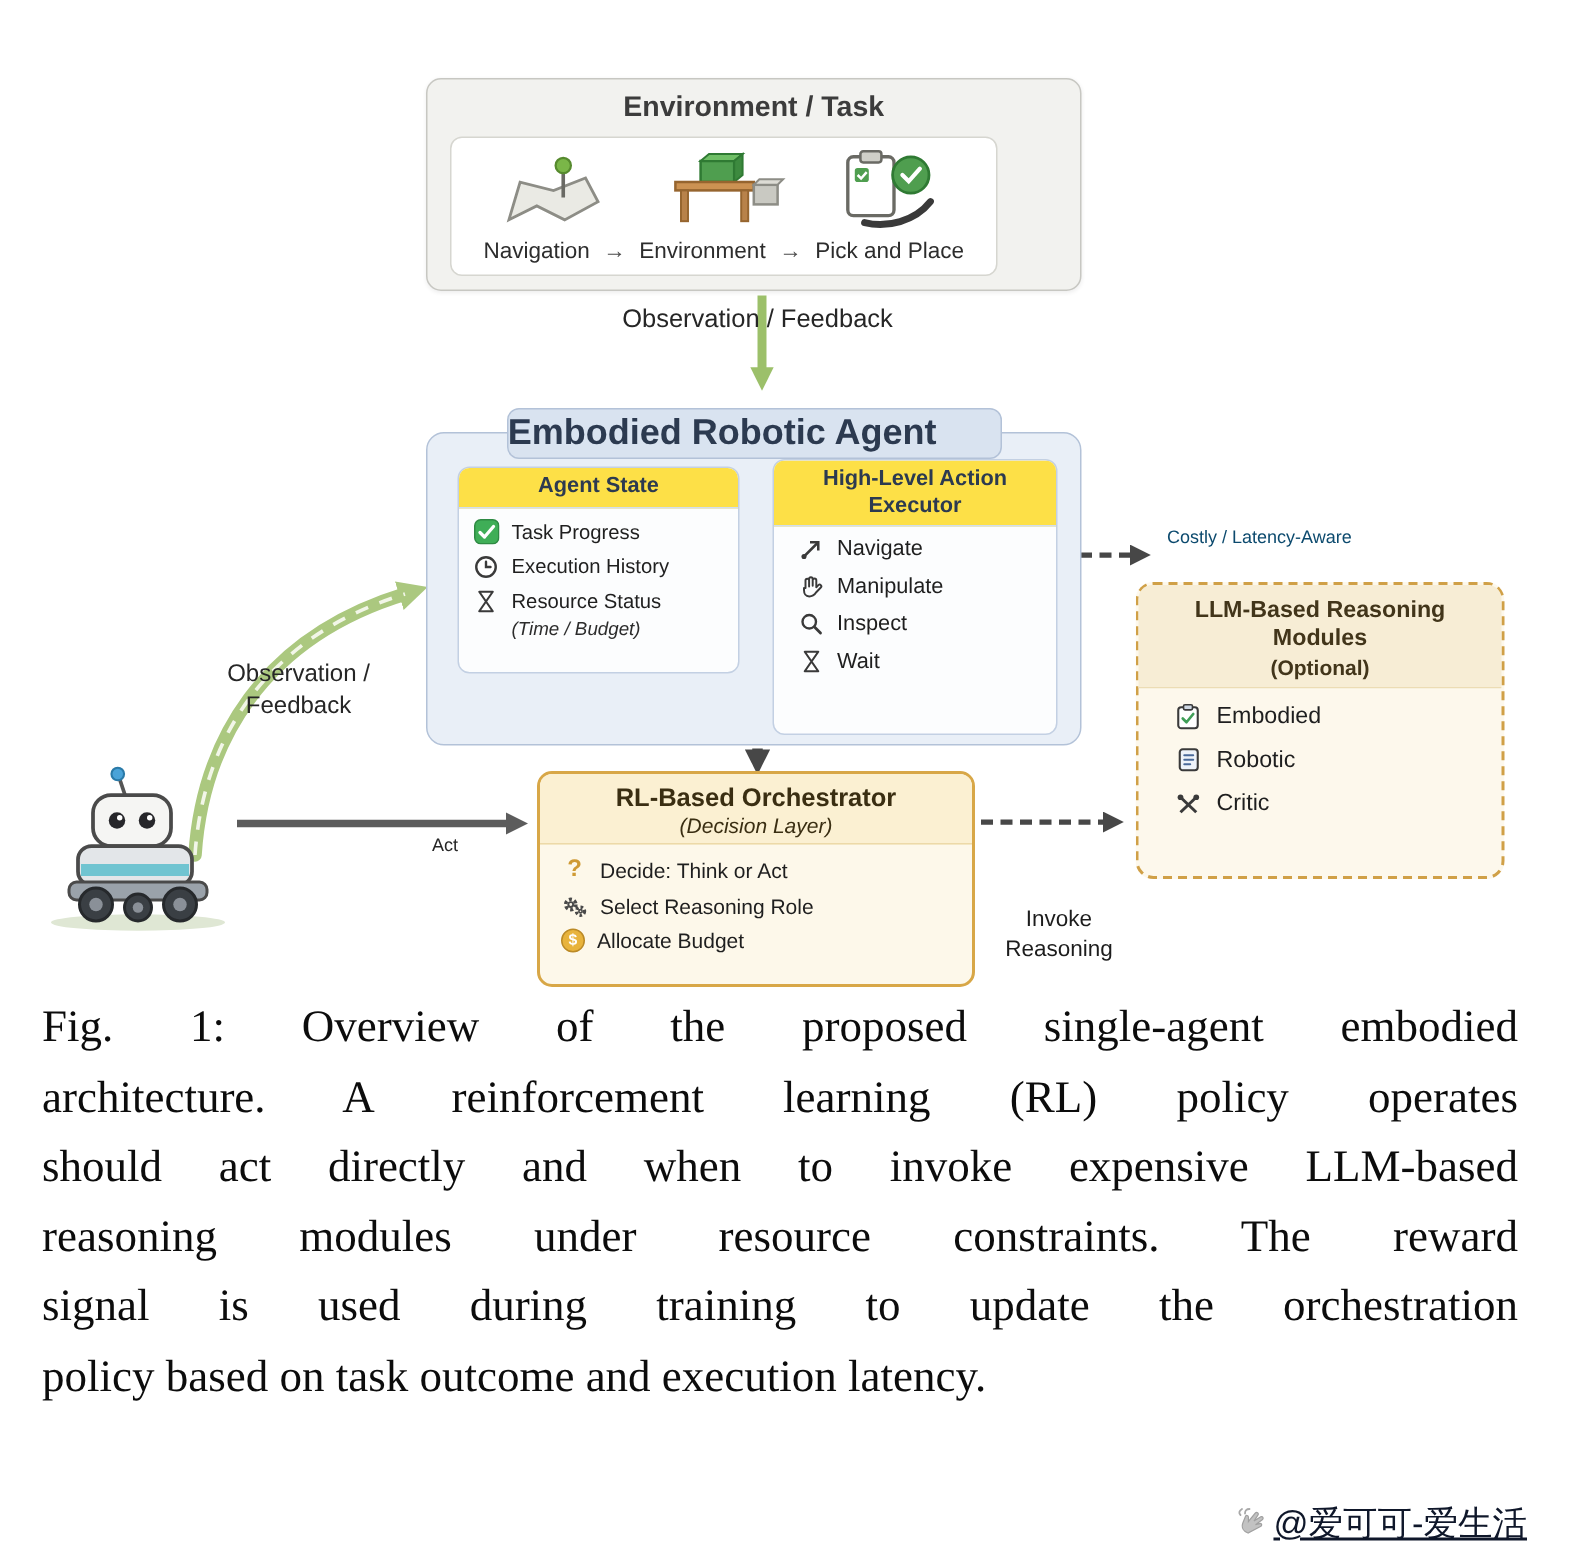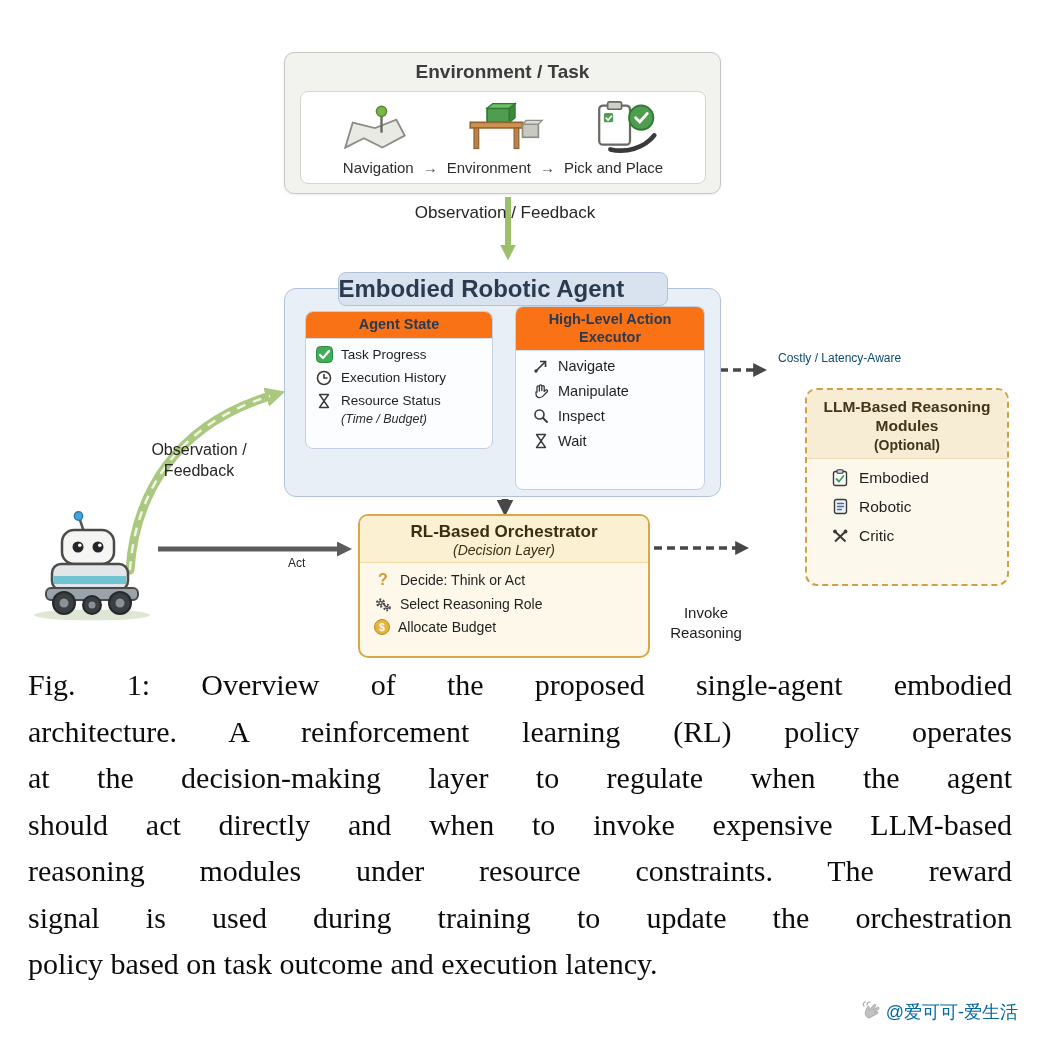--- a/index.html
+++ b/index.html
@@ -3,46 +3,46 @@
 <meta charset="utf-8">
 <style>
   * { margin:0; padding:0; box-sizing:border-box; }
   html,body { width:1050px; height:1042px; background:#ffffff; font-family:"Liberation Sans",sans-serif; position:relative; overflow:hidden; }
   .fig { position:absolute; left:0; top:0; width:1050px; height:662px; }
   .arrows { position:absolute; left:0; top:0; z-index:1; pointer-events:none; }
 
   
   .env-box { position:absolute; left:284px; top:52px; width:437px; height:142px; background:#f2f2ef; border:1.5px solid #c7c7c2; border-radius:10px; z-index:2; box-shadow:0 1px 3px rgba(0,0,0,.07); }
   .env-title { text-align:center; padding-top:8px; font-size:19px; font-weight:bold; color:#3c3c3c; }
-  .env-inner { position:absolute; left:15px; top:38px; width:406px; height:93px; background:#ffffff; border:1.5px solid #d6d6d0; border-radius:8px; display:flex; flex-direction:column; }
+  .env-inner { position:absolute; left:15px; top:38px; width:365px; height:93px; background:#ffffff; border:1.5px solid #d6d6d0; border-radius:8px; display:flex; flex-direction:column; }
   .env-icons { flex:1; display:flex; justify-content:space-around; align-items:flex-end; padding:4px 14px 0 14px; }
   .env-labels { display:flex; justify-content:center; align-items:center; gap:9px; font-size:15px; color:#2d2d2d; padding-bottom:7px; }
   .tarrow { color:#4a4a4a; font-weight:bold; }
 
   
   .obs-top { position:absolute; left:380px; top:203px; width:250px; text-align:center; font-size:17px; color:#262626; z-index:2; }
 
   
   .agent-box { position:absolute; left:284px; top:288px; width:437px; height:209px; background:#e9eff7; border:1.5px solid #b3c2d8; border-radius:12px; z-index:2; }
   .agent-tab { position:absolute; left:50%; transform:translateX(-50%); top:-17px; width:330px; height:34px; background:#d9e3f0; border:1.5px solid #b3c2d8; border-radius:8px; text-align:left; line-height:31px; font-weight:bold; font-size:24px; color:#2c3a50; }
   .sub-box { position:absolute; background:#fcfdfe; border:1.5px solid #c3d0e3; border-radius:8px; overflow:hidden; }
   .state-box { left:20px; top:22px; width:188px; height:138px; }
   .exec-box { left:230px; top:17px; width:190px; height:184px; }
-  .sub-header { background:#f97316; border-bottom:1px solid #d2deee; text-align:center; font-weight:bold; font-size:14.5px; color:#2c3a50; padding:4px 6px; line-height:1.22; }
+  .sub-header { background:#fde047; border-bottom:1px solid #d2deee; text-align:center; font-weight:bold; font-size:14.5px; color:#2c3a50; padding:4px 6px; line-height:1.22; }
   .rows { padding:7px 9px 4px 9px; }
   .row { display:flex; align-items:center; gap:8px; font-size:13.5px; color:#1f1f1f; margin-bottom:7px; }
   .exec-box .row { font-size:14.5px; margin-bottom:9px; padding-left:7px; }
   .note { font-size:12.5px; font-style:italic; color:#2c2c2c; margin:-4px 0 0 26px; }
   .icon { display:inline-flex; align-items:center; justify-content:center; width:18px; }
 
   
   .costly { position:absolute; left:778px; top:351px; font-size:12px; color:#0c4a6e; z-index:2; }
 
   
-  .llm-box { position:absolute; left:757px; top:388px; width:204px; height:198px; background:#fdf8ec; border:2.2px dashed #d0a047; border-radius:12px; z-index:2;margin-left:48px; }
+  .llm-box { position:absolute; left:757px; top:388px; width:246px; height:198px; background:#fdf8ec; border:2.2px dashed #d0a047; border-radius:12px; z-index:2; }
   .llm-head { background:#f7edd5; border-radius:9px 9px 0 0; padding:7px 10px 5px 10px; text-align:center; border-bottom:1px solid #ecdcb4; }
   .llm-title { font-weight:bold; font-size:15.5px; color:#42351a; line-height:1.25; }
   .llm-sub { font-weight:bold; font-size:14px; color:#42351a; margin-top:1px; }
   .llm-rows { padding:10px 10px 0 24px; }
   .llm-rows .row { font-size:15.5px; margin-bottom:11px; gap:10px; }
 
   
   .orch-box { position:absolute; left:358px; top:514px; width:292px; height:144px; background:#fdf8ea; border:2.2px solid #d8a747; border-radius:10px; z-index:2; overflow:hidden; }
   .orch-head { background:#fbf0d2; text-align:center; padding:6px 6px 4px 6px; border-bottom:1px solid #ecd9a8; }
   .orch-title { font-weight:bold; font-size:17px; color:#3a2e12; }
@@ -57,21 +57,21 @@
   .obs-left { position:absolute; left:133px; top:440px; width:132px; text-align:center; font-size:16px; color:#262626; line-height:1.3; z-index:2; }
   .act { position:absolute; left:288px; top:556px; font-size:12px; color:#262626; z-index:2; }
   .robot { position:absolute; left:22px; top:510px; width:140px; height:112px; z-index:2; }
 
   
   .caption { position:absolute; left:28px; top:662px; width:984px; font-family:"Liberation Serif",serif; font-size:30px; color:#0c0c0c; }
   .cap-line { line-height:46.5px; text-align:justify; text-align-last:justify; white-space:nowrap; }
   .cap-line.last { text-align-last:left; }
 
   
-  .watermark { position:absolute; right:32px; top:1000px; display:flex; align-items:center; gap:5px; font-size:18px; color:#0369a1; }
+  .watermark { position:absolute; right:32px; top:1000px; display:flex; align-items:center; gap:5px; font-size:23px; color:#0f172a;text-decoration:underline; }
 </style>
 </head>
 <body>
 
 <div class="fig">
 
   <svg class="arrows" width="1050" height="662" viewBox="0 0 1050 662">
     <defs>
       <marker id="mk-green-sm" viewBox="0 0 10 10" refX="2" refY="5" markerWidth="2.6" markerHeight="2.6" orient="auto">
           <path d="M0 0 L10 5 L0 10 z" fill="#9cc06a"></path>
@@ -328,21 +328,20 @@
       <circle cx="70" cy="95" r="3.5" fill="#8a9098"></circle>
       <circle cx="98" cy="93" r="11" fill="#3a3f44" stroke="#26292c" stroke-width="2"></circle>
       <circle cx="98" cy="93" r="4.5" fill="#8a9098"></circle>
     </svg>
   </div>
 </div>
 
 <div class="caption">
   <div class="cap-line">Fig. 1: Overview of the proposed single-agent embodied</div>
   <div class="cap-line">architecture. A reinforcement learning (RL) policy operates</div>
-  <div class="cap-line">at the decision-making layer to regulate when the agent</div>
   <div class="cap-line">should act directly and when to invoke expensive LLM-based</div>
   <div class="cap-line">reasoning modules under resource constraints. The reward</div>
   <div class="cap-line">signal is used during training to update the orchestration</div>
   <div class="cap-line last">policy based on task outcome and execution latency.</div>
 </div>
 
 <div class="watermark">
   <span>
     <svg width="20" height="18" viewBox="0 0 20 18">
         <path d="M3 5 q-2 -2 1 -4 M6 4 q0 -3 3 -3" stroke="#a8a8a8" fill="none" stroke-width="1.2" stroke-linecap="round"></path>

